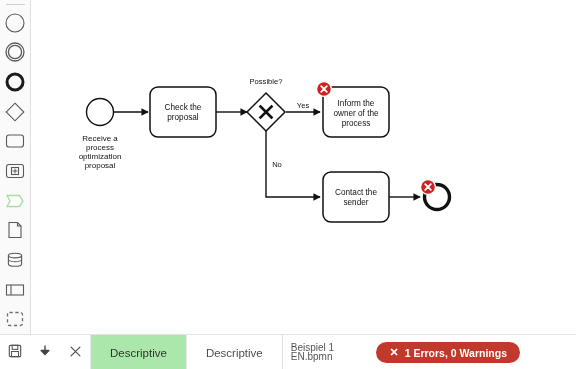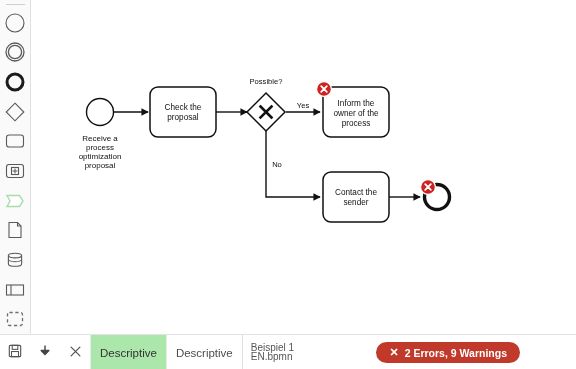--- a/index.html
+++ b/index.html
@@ -102,21 +102,21 @@
     display: flex;
     align-items: center;
     justify-content: center;
     background: #ffffff;
     color: #555;
     box-sizing: border-box;
   }
   .bar-tab {
     display: flex;
     align-items: center;
-    padding: 0 9px;
+    padding: 0 19px;
     font-size: 11.5px;
     color: #4c4c4c;
     background: #ffffff;
     border-left: 1px solid #e9e9e9;
     box-sizing: border-box;
     height: 35px;
     white-space: nowrap;
   }
   .bar-tab.active {
     background: #abe7ab;
@@ -372,17 +372,17 @@
         <span>Descriptive</span>
       </div>
     </div>
 
     <div id="bar-filename">Beispiel 1 EN.bpmn</div>
 
     <div id="bar-spacer"></div>
 
     <div id="error-badge">
       <span class="x-glyph">✕</span>
-      <span>2 Errors, 9 Warnings</span>
+      <span>1 Errors, 0 Warnings</span>
     </div>
   </div>
 
 </div>
 
 </body></html>

